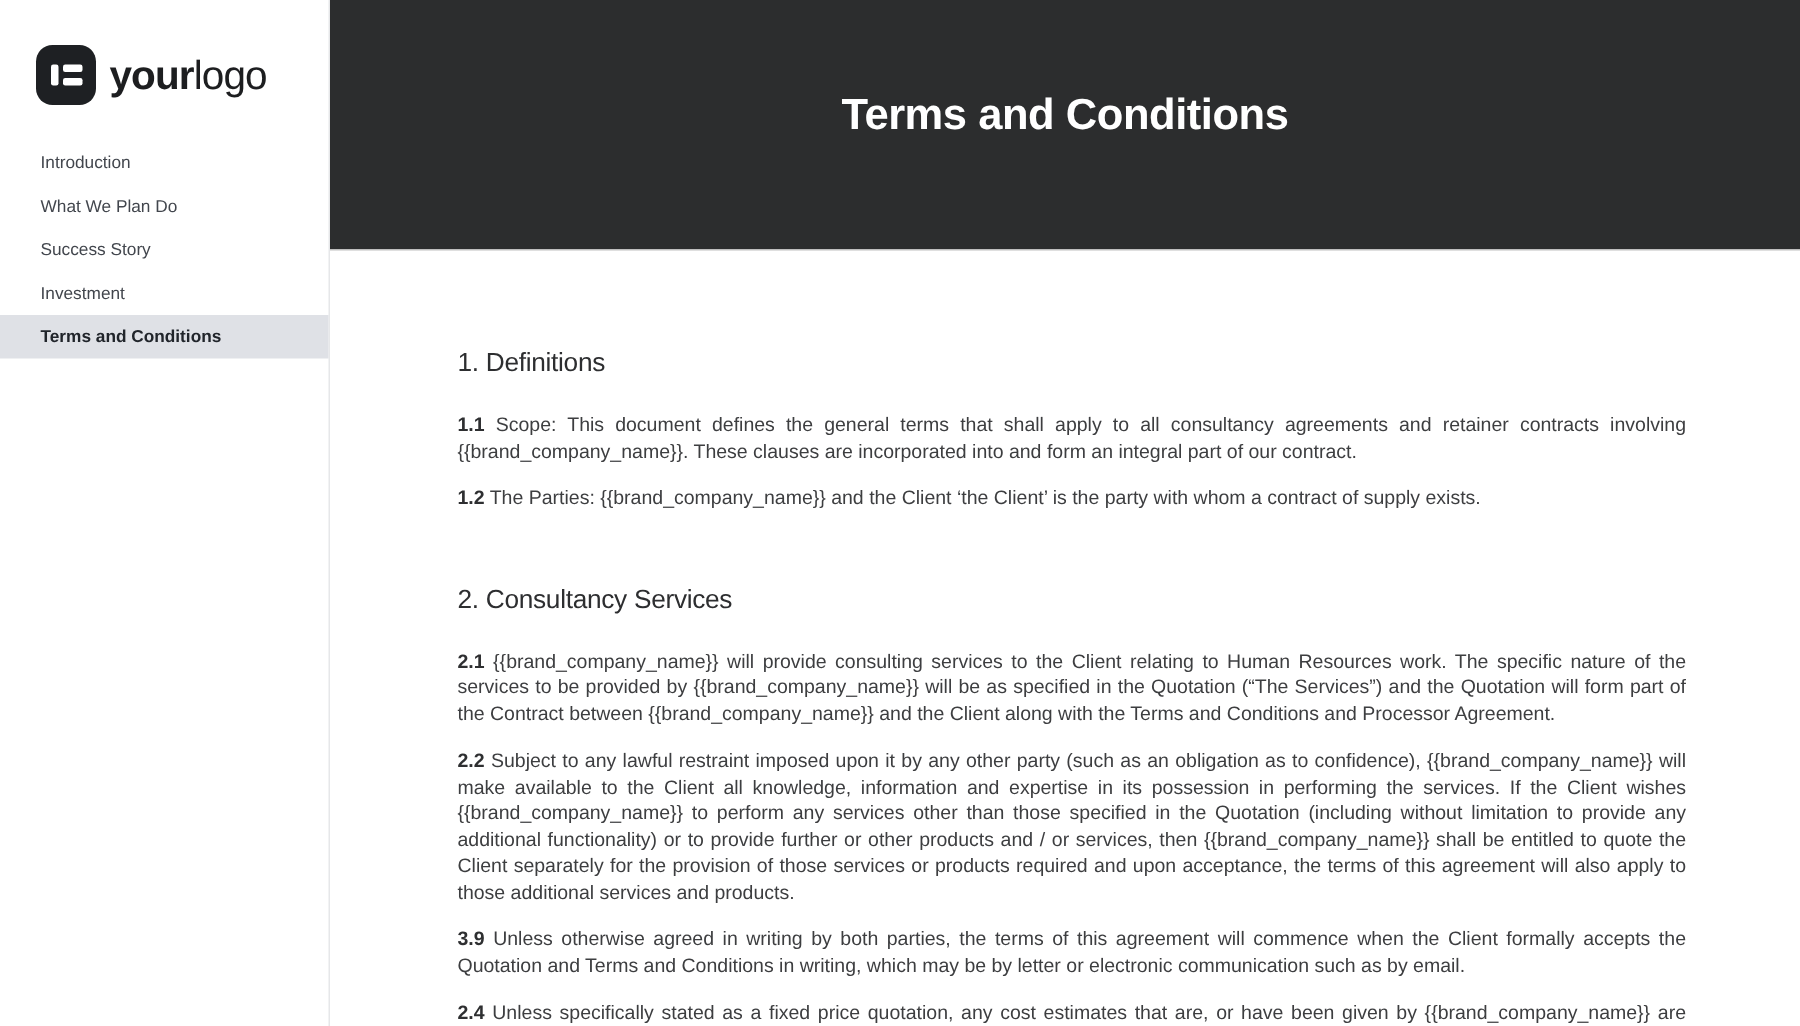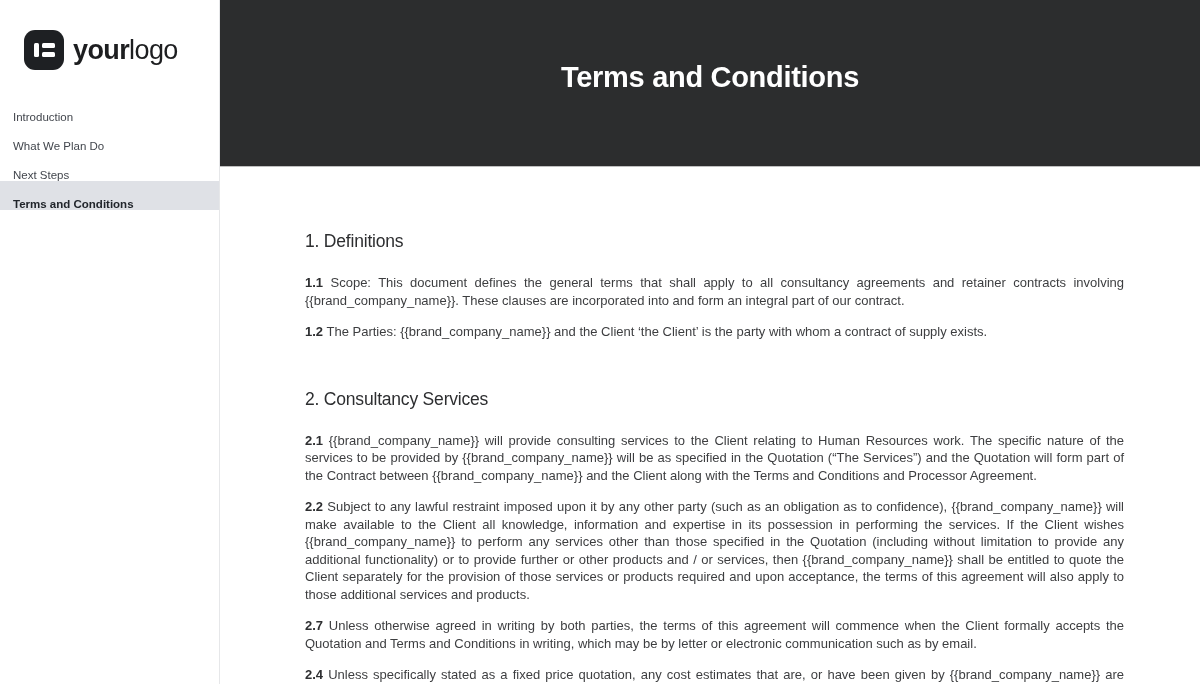--- a/index.html
+++ b/index.html
@@ -20,21 +20,21 @@
   }
   .logo-mark .g-v  { position:absolute; left:10px; top:13px; width:5px;  height:14px; background:#fff; border-radius:1.5px; }
   .logo-mark .g-h1 { position:absolute; left:18px; top:13px; width:13px; height:5px;  background:#fff; border-radius:1.5px; }
   .logo-mark .g-h2 { position:absolute; left:18px; top:22px; width:13px; height:5px;  background:#fff; border-radius:1.5px; }
   .logo-text { font-size:27px; color:#1d1e20; letter-spacing:-0.6px; white-space:nowrap; }
   .logo-text .bold  { font-weight:700; }
   .logo-text .light { font-weight:400; }
 
   .nav { margin-top:24px; }
   .nav-item {
-    height:29px; display:flex; align-items:flex-end; padding-left:13px;
+    height:29px; display:flex; align-items:center; padding-left:27px;
     font-size:11.5px; color:#42464d; cursor:pointer;
   }
   .nav-item.active { background:#dfe1e6; color:#21252b; font-weight:700; }
 
   
   .main { flex:1 1 auto; display:flex; flex-direction:column; background:#ffffff; position:relative; }
   .hero {
     height:166px; flex:0 0 166px; background:#2c2d2e;
     display:flex; align-items:center; justify-content:center;
     box-shadow:0 1px 0 rgba(0,0,0,.25);
@@ -71,21 +71,24 @@
       <div class="logo-text"><span class="bold">your</span><span class="light">logo</span></div>
     </div>
     <nav class="nav">
       <div class="nav-item">
           <span>Introduction</span>
         </div>
       <div class="nav-item">
           <span>What We Plan Do</span>
         </div>
       <div class="nav-item">
-          <span>Next Steps</span>
+          <span>Success Story</span>
+        </div>
+      <div class="nav-item">
+          <span>Investment</span>
         </div>
       <div class="nav-item active">
           <span>Terms and Conditions</span>
         </div>
     </nav>
   </aside>
 
   <main class="main">
     <header class="hero">
       <h1>Terms and Conditions</h1>
@@ -109,21 +112,21 @@
         <h2 class="section-heading">2. Consultancy Services</h2>
         <p class="clause">
           <span class="num">2.1</span>
           <span>{{brand_company_name}} will provide consulting services to the Client relating to Human Resources work. The specific nature of the services to be provided by {{brand_company_name}} will be as specified in the Quotation (“The Services”) and the Quotation will form part of the Contract between {{brand_company_name}} and the Client along with the Terms and Conditions and Processor Agreement.</span>
         </p>
         <p class="clause">
           <span class="num">2.2</span>
           <span>Subject to any lawful restraint imposed upon it by any other party (such as an obligation as to confidence), {{brand_company_name}} will make available to the Client all knowledge, information and expertise in its possession in performing the services. If the Client wishes {{brand_company_name}} to perform any services other than those specified in the Quotation (including without limitation to provide any additional functionality) or to provide further or other products and / or services, then {{brand_company_name}} shall be entitled to quote the Client separately for the provision of those services or products required and upon acceptance, the terms of this agreement will also apply to those additional services and products.</span>
         </p>
         <p class="clause">
-          <span class="num">2.7</span>
+          <span class="num">3.9</span>
           <span>Unless otherwise agreed in writing by both parties, the terms of this agreement will commence when the Client formally accepts the Quotation and Terms and Conditions in writing, which may be by letter or electronic communication such as by email.</span>
         </p>
         <p class="clause">
           <span class="num">2.4</span>
           <span>Unless specifically stated as a fixed price quotation, any cost estimates that are, or have been given by {{brand_company_name}} are estimates only.</span>
         </p>
 
       </section>
 
     </div>

